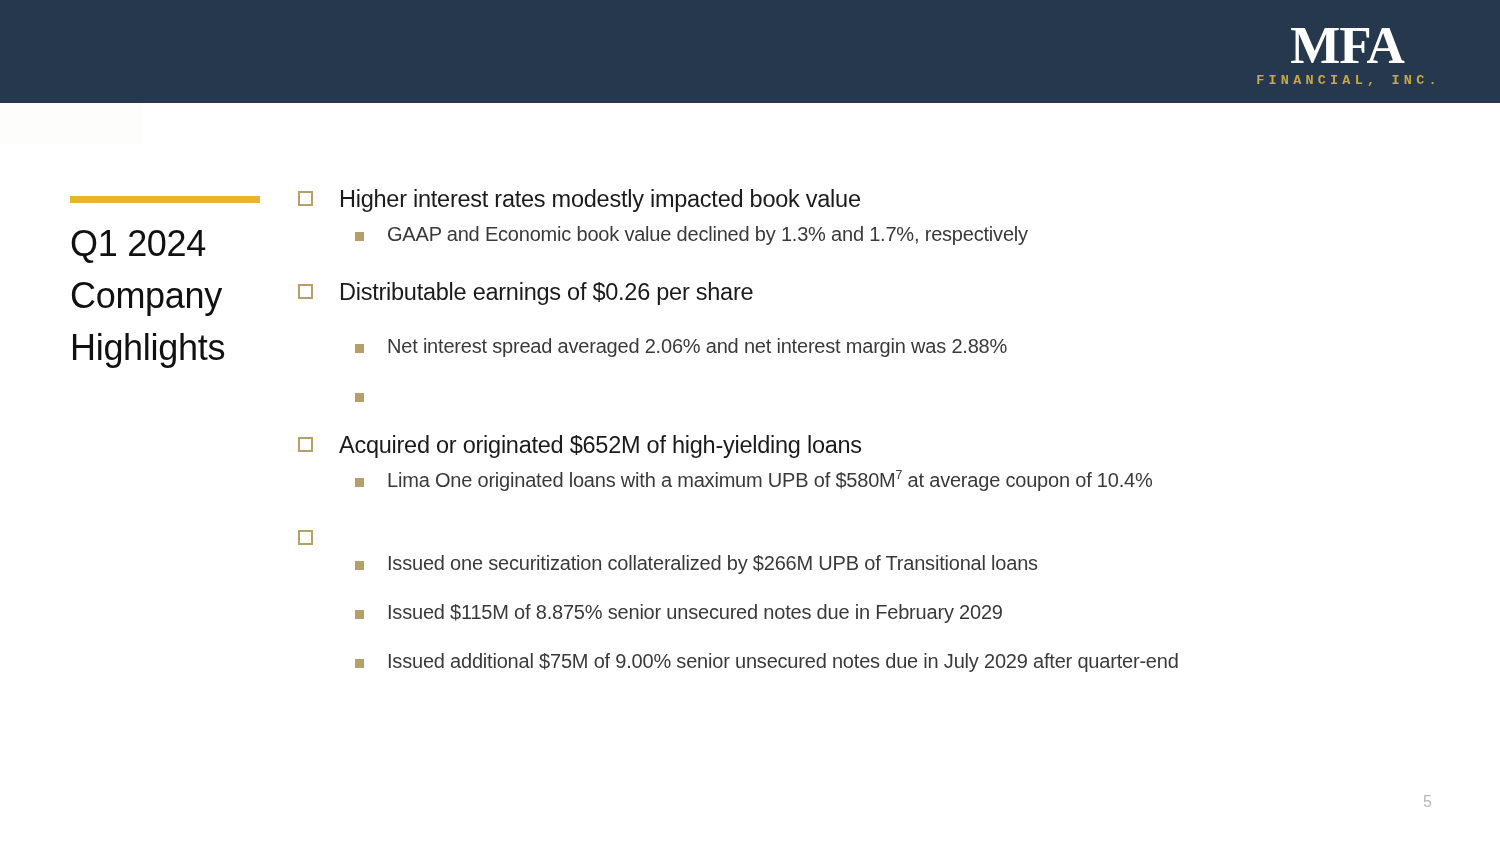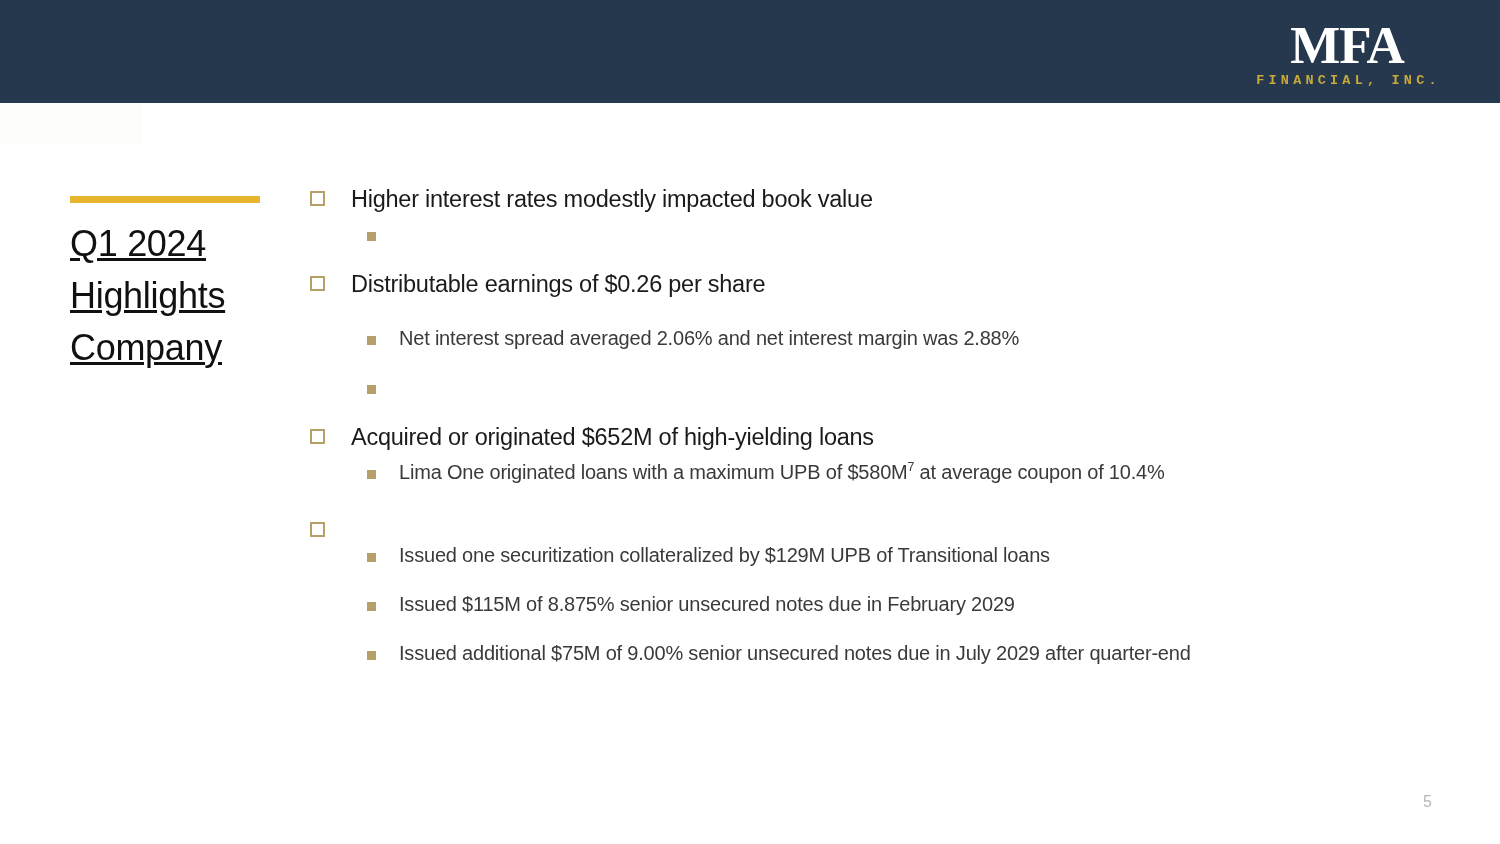--- a/index.html
+++ b/index.html
@@ -80,28 +80,27 @@
   .title-text {
     position:absolute;
     left:70px;
     top:218px;
     width:250px;
     font-size:36px;
     font-weight:400;
     line-height:1.44;
     color:#111111;
     letter-spacing:-0.3px;
-    text-decoration:underline;
   }
   .title-line { display:block; white-space:nowrap; }
 
   
   .body {
     position:absolute;
-    left:310px;
+    left:298px;
     top:183px;
     width:1140px;
   }
 
   .l1-row {
     display:flex;
     align-items:flex-start;
     margin-bottom:4px;
   }
   .l1-marker {
@@ -169,32 +168,33 @@
   <div class="watermark-block"></div>
 
   <div class="logo">
     <span class="logo-mark">MFA</span>
     <span class="logo-sub">FINANCIAL, INC.</span>
   </div>
 
   <div class="title-rule"></div>
   <div class="title-text">
     <span class="title-line">Q1 2024</span>
+    <span class="title-line">Company</span>
     <span class="title-line">Highlights</span>
-    <span class="title-line">Company</span>
   </div>
 
   <div class="body">
 
     <div class="l1-row">
       <span class="l1-marker"></span>
       <span class="l1-text">Higher interest rates modestly impacted book value</span>
     </div>
     <div class="l2-row">
       <span class="l2-marker"></span>
+      <span class="l2-text">GAAP and Economic book value declined by 1.3% and 1.7%, respectively</span>
     </div>
 
     <div class="spacer-lg"></div>
 
     <div class="l1-row">
       <span class="l1-marker"></span>
       <span class="l1-text">Distributable earnings of $0.26 per share</span>
     </div>
     <div class="spacer-sm"></div>
     <div class="l2-row">
@@ -217,21 +217,21 @@
       <span class="l2-text"><span>Lima One originated loans with a maximum UPB of $580M</span><span class="sup">7</span><span> at average coupon of 10.4%</span></span>
     </div>
 
     <div class="spacer-lg"></div>
 
     <div class="l1-row">
       <span class="l1-marker"></span>
     </div>
     <div class="l2-row">
       <span class="l2-marker"></span>
-      <span class="l2-text">Issued one securitization collateralized by $129M UPB of Transitional loans</span>
+      <span class="l2-text">Issued one securitization collateralized by $266M UPB of Transitional loans</span>
     </div>
     <div class="spacer-sm"></div>
     <div class="l2-row">
       <span class="l2-marker"></span>
       <span class="l2-text">Issued $115M of 8.875% senior unsecured notes due in February 2029</span>
     </div>
     <div class="spacer-sm"></div>
     <div class="l2-row">
       <span class="l2-marker"></span>
       <span class="l2-text">Issued additional $75M of 9.00% senior unsecured notes due in July 2029 after quarter-end</span>

